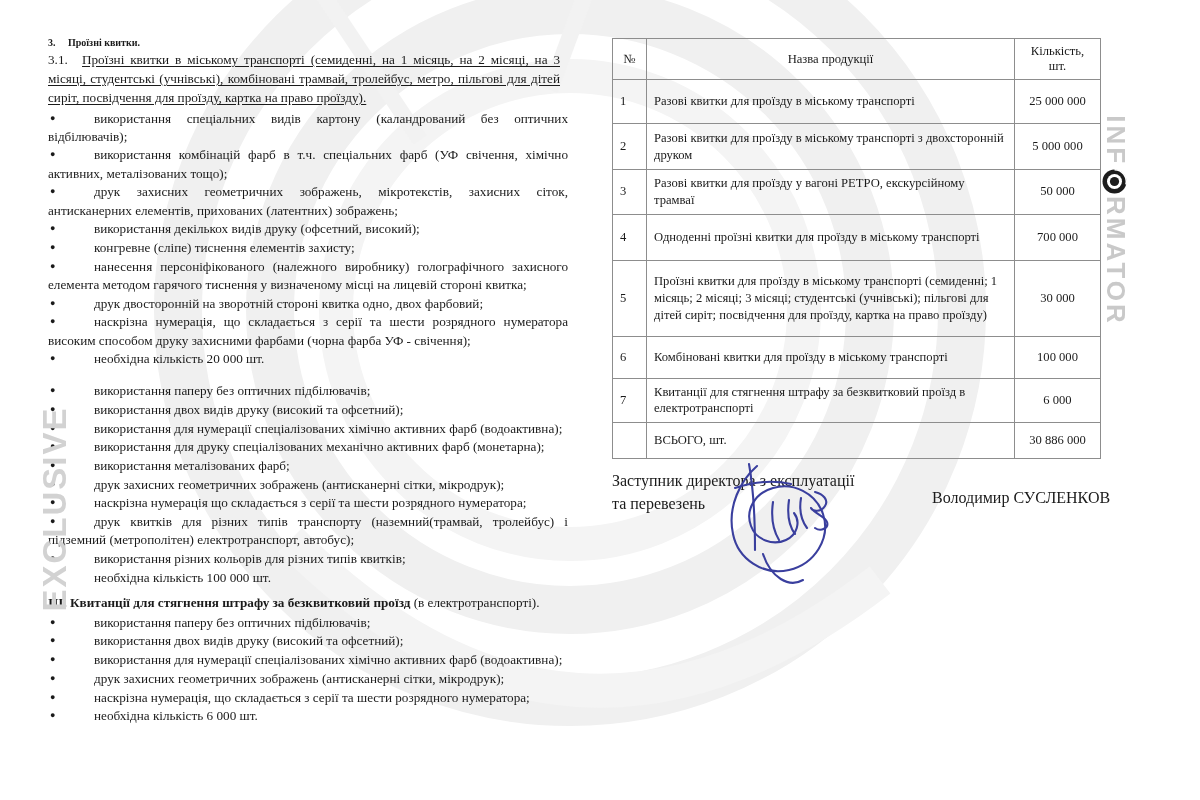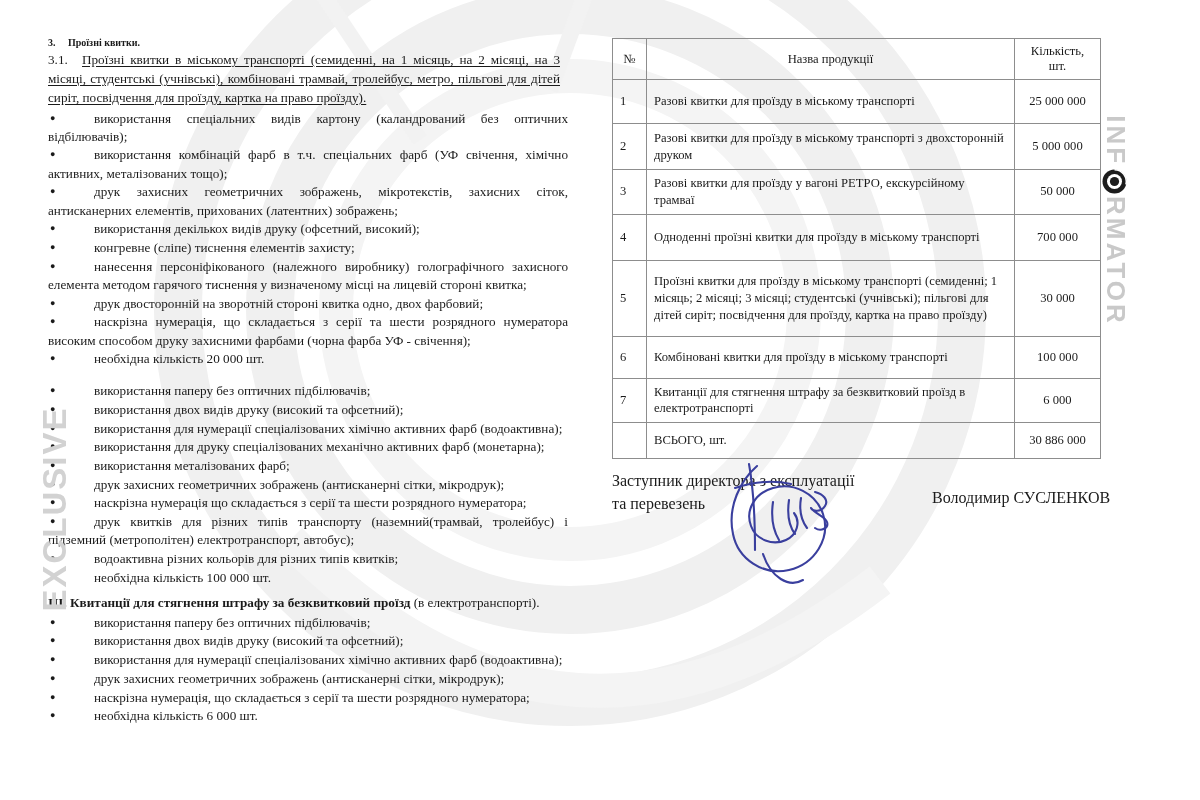--- a/index.html
+++ b/index.html
@@ -349,21 +349,21 @@
       <li>
           <span class="bul">●</span>
           <span class="btxt">наскрізна нумерація що складається  з серії  та шести розрядного нумератора;</span>
         </li>
       <li>
           <span class="bul">●</span>
           <span class="btxt">друк квитків для різних типів транспорту (наземний(трамвай, тролейбус) і підземний (метрополітен) електротранспорт, автобус);</span>
         </li>
       <li>
           <span class="bul">●</span>
-          <span class="btxt">водоактивна різних кольорів для різних типів квитків;</span>
+          <span class="btxt">використання різних кольорів для різних типів квитків;</span>
         </li>
       <li>
           <span class="bul">●</span>
           <span class="btxt">необхідна кількість  100 000 шт.</span>
         </li>
     </ul>
 
     <div class="gap-sm"></div>
 
     <div class="head-iii">

